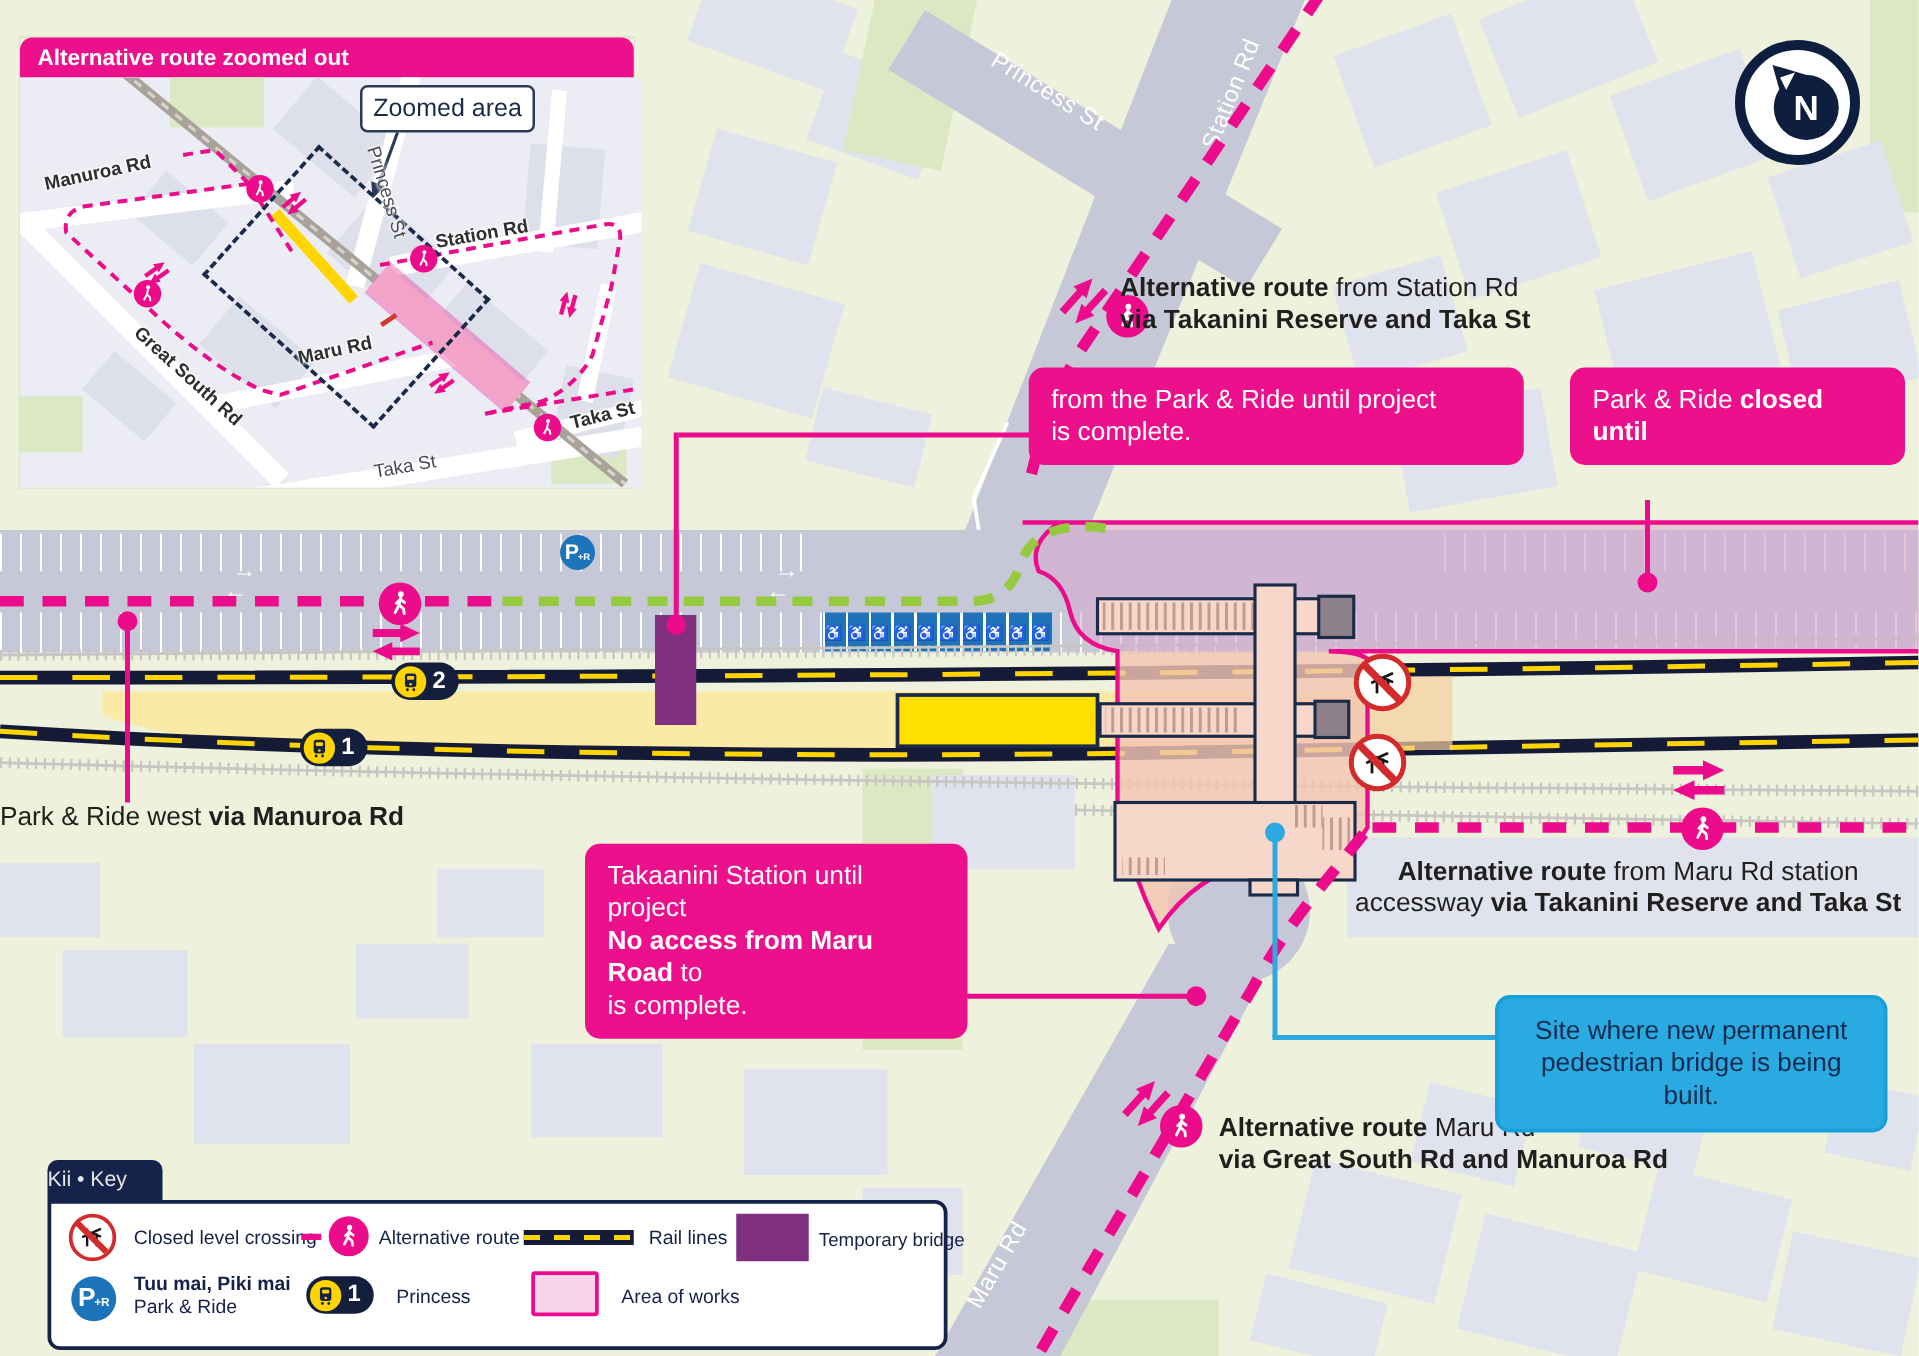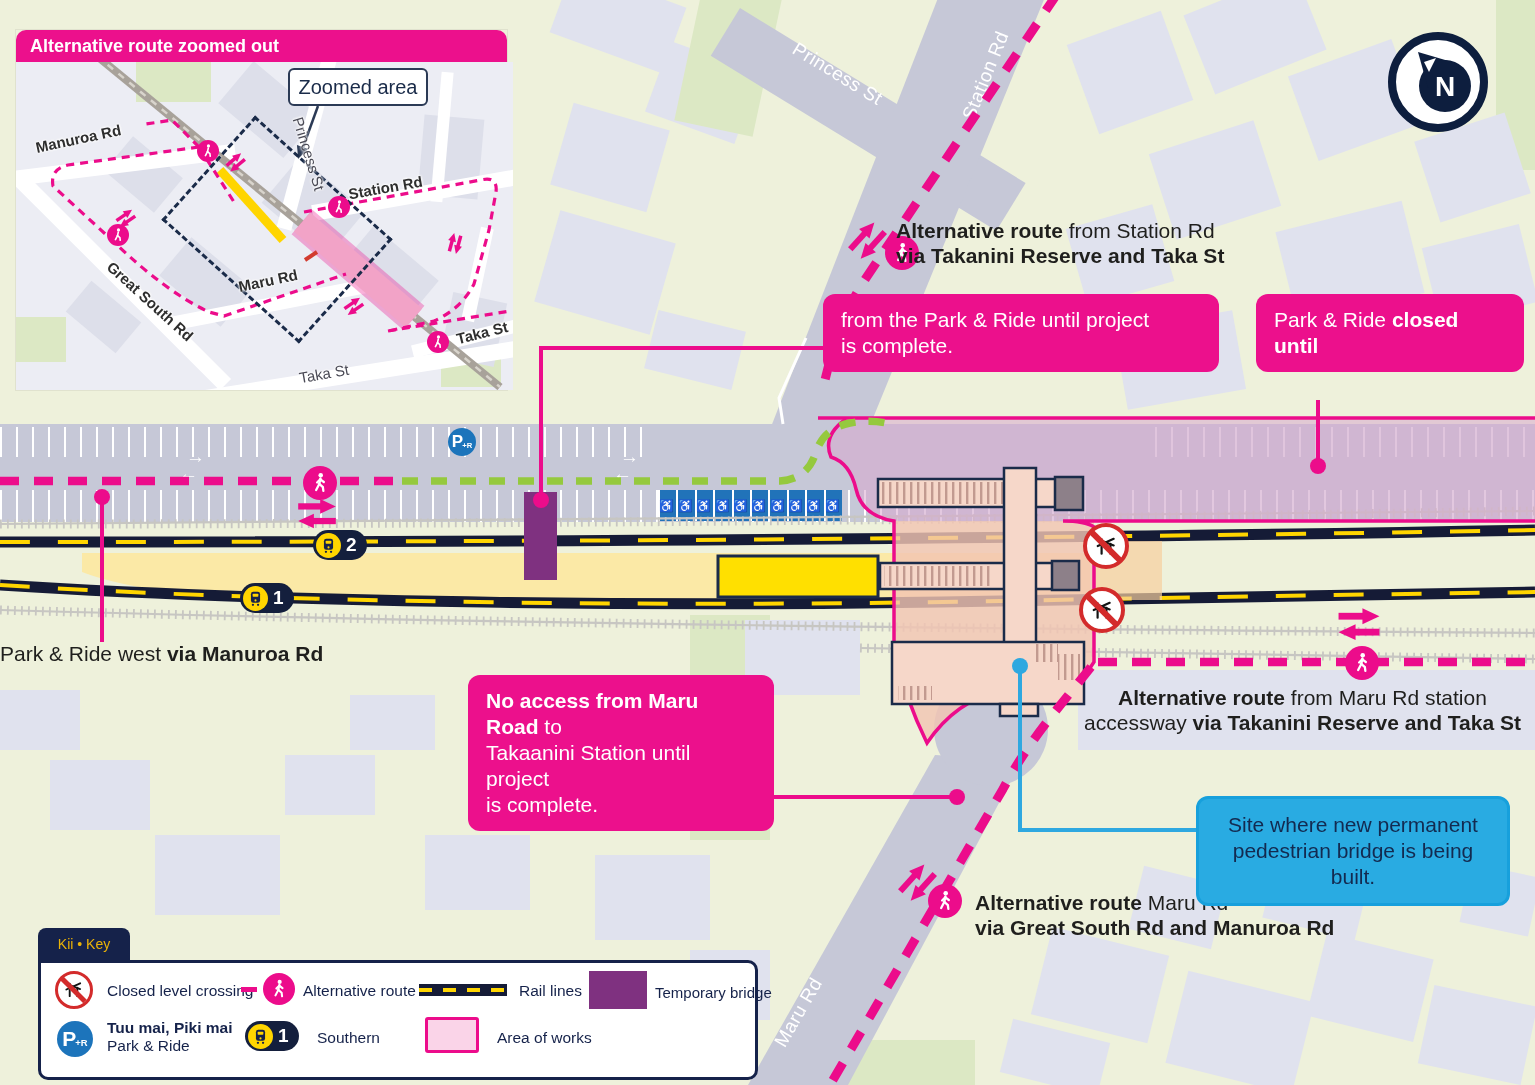--- a/index.html
+++ b/index.html
@@ -335,31 +335,31 @@
   </div>
 
   <div class="callout" style="left:823px;top:294px;width:360px">
     <div><span>from the Park &amp; Ride until project</span></div>
     <div><span>is complete.</span></div>
   </div>
   <div class="callout" style="left:1256px;top:294px;width:232px">
     <div><span>Park &amp; Ride </span><b>closed until</b></div>
   </div>
   <div class="callout" style="left:468px;top:675px;width:270px">
+    <div><span>Takaanini Station until project</span></div>
     <div><b>No access from Maru Road</b><span> to</span></div>
-    <div><span>Takaanini Station until project</span></div>
     <div><span>is complete.</span></div>
   </div>
   <div class="callout blue" style="left:1196px;top:796px;width:272px">
     <div><span>Site where new permanent</span></div>
     <div><span>pedestrian bridge is being built.</span></div>
   </div>
 
   <div class="abs" style="left:38px;top:928px">
-    <div style="width:92px;height:32px;background:#15224A;border-radius:8px 8px 0 0;color:#eab308;font-size:14px;display:flex;align-items:center;justify-content:center">
+    <div style="width:92px;height:32px;background:#15224A;border-radius:8px 8px 0 0;color:#e5e5e5;font-size:17px;display:flex;align-items:center;">
       <span>Kii • Key</span>
     </div>
     <div style="position:relative;width:720px;height:120px;background:#fff;border:3px solid #15224A;border-radius:0 10px 10px 10px;box-sizing:border-box">
       <div class="crossing" style="left:14px;top:8px;width:38px;height:38px;border-width:3.5px">
         <svg class="gate" style="left:6px;top:6px" viewBox="0 0 20 20" width="19" height="19">
             <g stroke="#141414" stroke-width="2" stroke-linecap="round" fill="none">
               <path d="M6,17 V4"></path>
               <path d="M14,17 V8"></path>
               <path d="M2.5,4 L17,9.5"></path>
               <path d="M17,3.5 L2.5,10"></path>
@@ -403,21 +403,21 @@
                 <rect x="5.2" y="3" width="9.6" height="11.5" rx="2.4"></rect>
                 <circle cx="7.3" cy="16.6" r="1.2"></circle>
                 <circle cx="12.7" cy="16.6" r="1.2"></circle>
               </g>
               <rect x="7" y="5" width="6" height="3.2" rx="0.8" fill="#FFD500"></rect>
               <circle cx="10" cy="12" r="1.1" fill="#FFD500"></circle>
             </svg>
         </span>
         <span>1</span>
       </div>
-      <span class="legend-label" style="left:276px;top:66px">Southern</span>
+      <span class="legend-label" style="left:276px;top:66px">Princess</span>
       <div class="abs" style="left:384px;top:54px;width:54px;height:36px;background:#FAD4E8;border:3px solid #EC0C8B;border-radius:3px;box-sizing:border-box"></div>
       <span class="legend-label" style="left:456px;top:66px">Area of works</span>
     </div>
   </div>
 
   <div class="abs" style="left:16px;top:30px;width:491px;height:360px;box-shadow:0 0 0 1px rgba(0,0,0,.06)">
     <div style="height:32px;background:#EC108C;border-radius:10px 10px 0 0;display:flex;align-items:center;padding-left:14px;color:#fff;font-weight:bold;font-size:18px">
       <span>Alternative route zoomed out</span>
     </div>
     <div style="position:relative;width:497px;height:328px;background:#ECEDF4;overflow:hidden">

